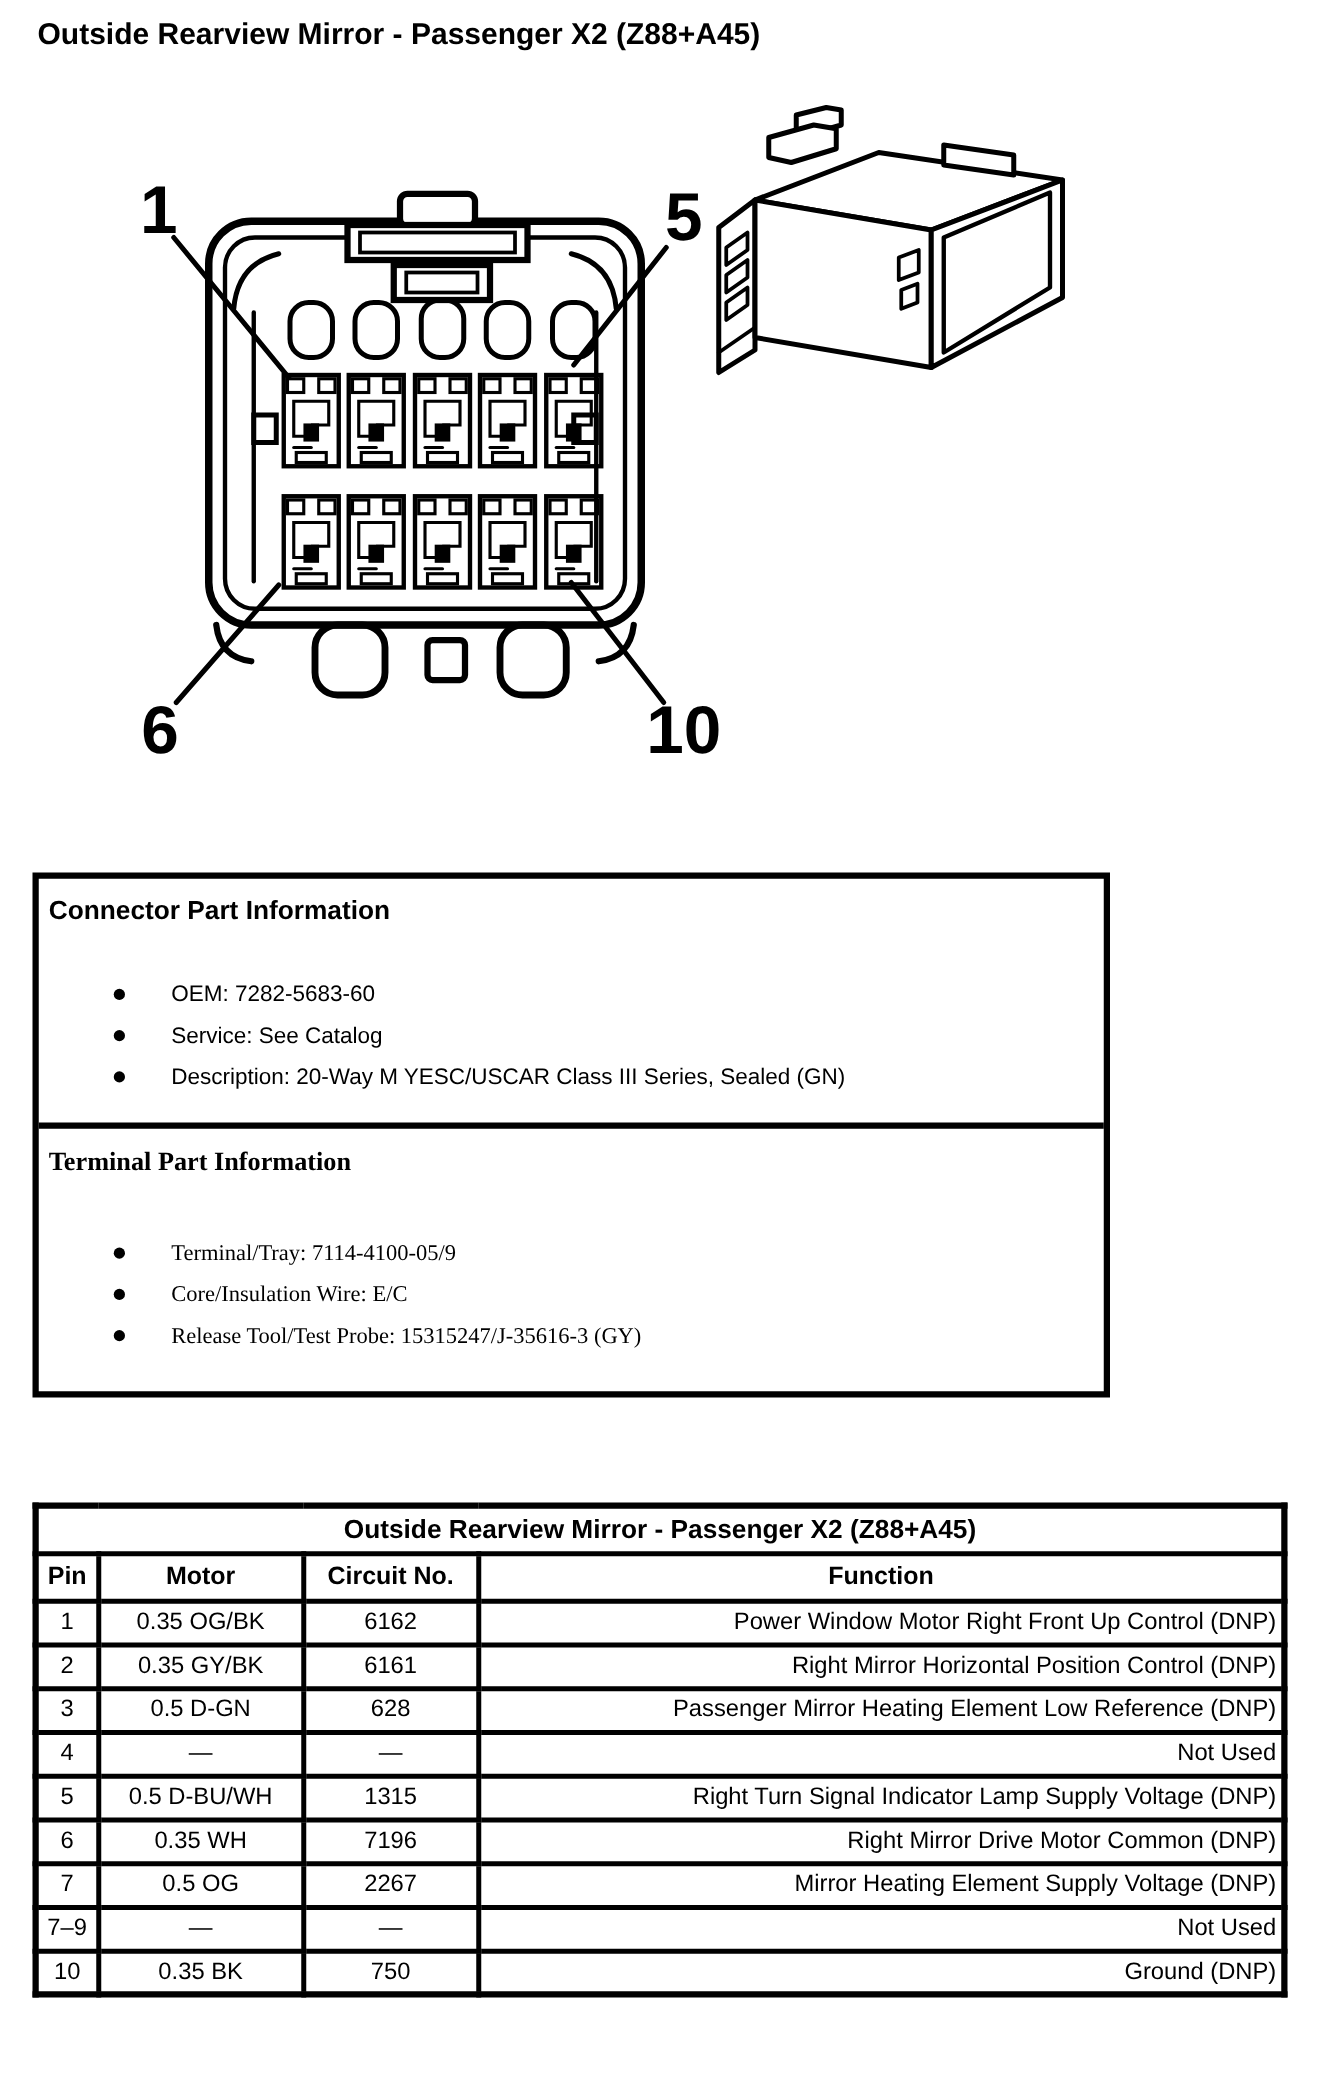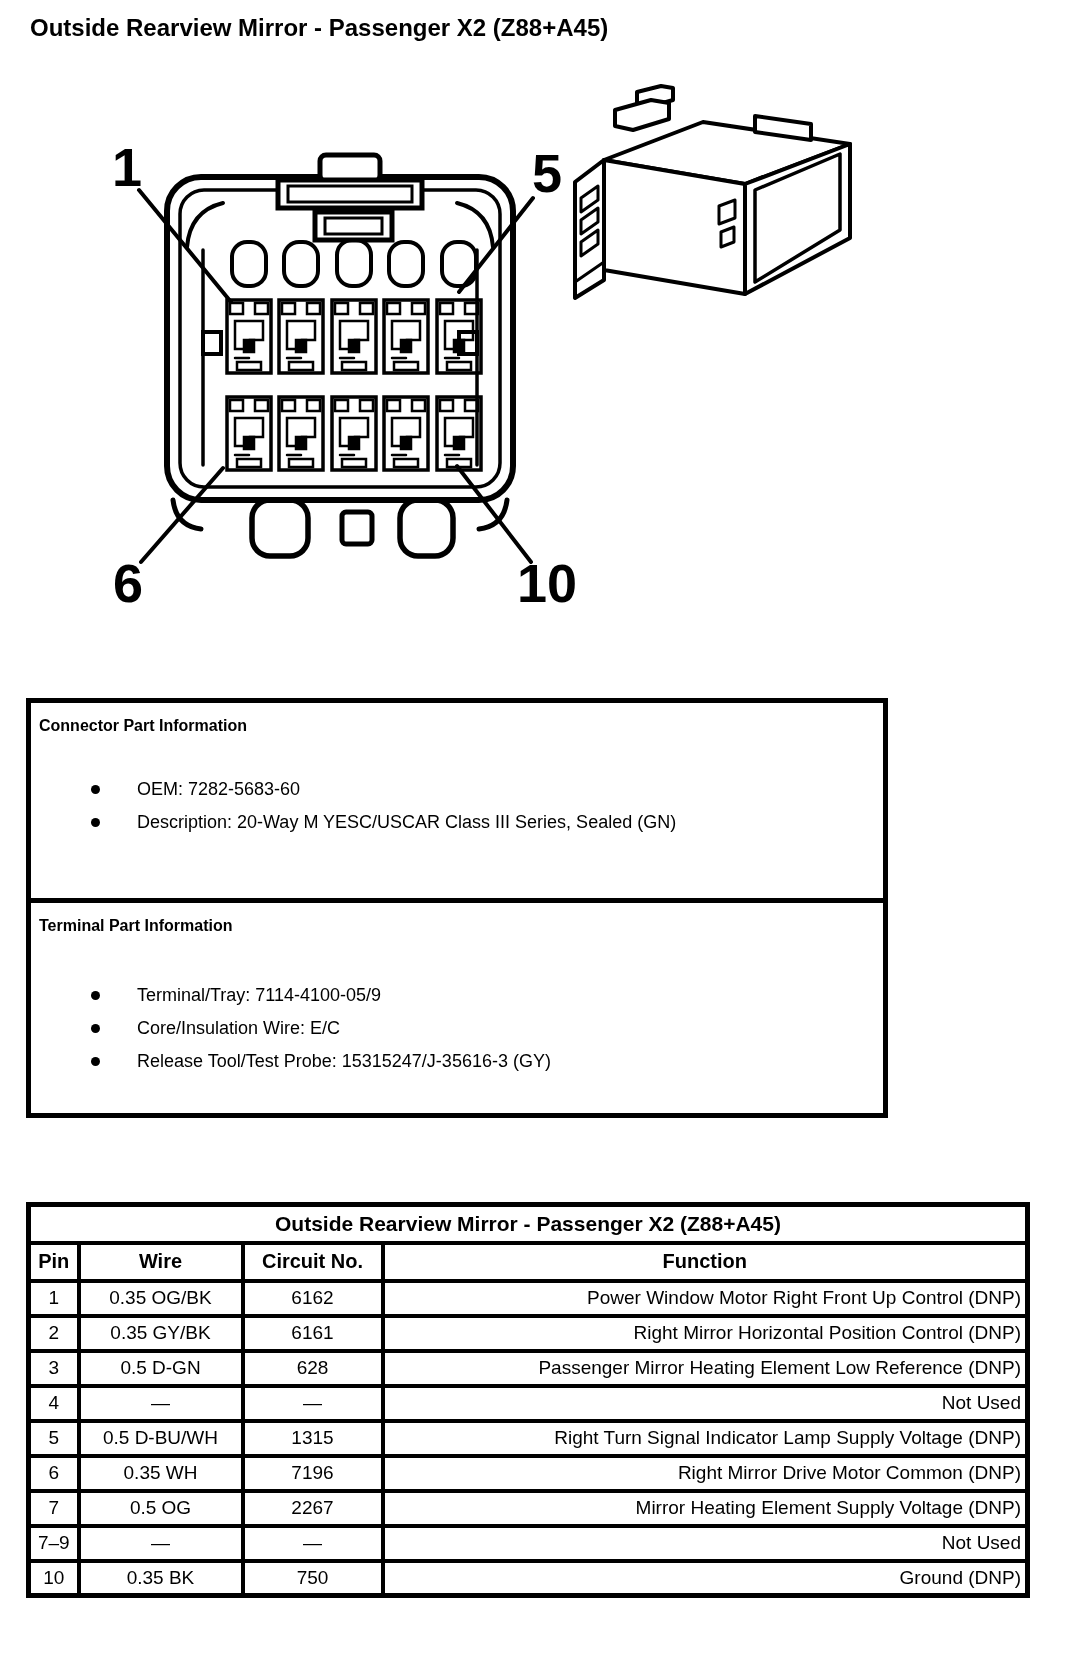--- a/index.html
+++ b/index.html
@@ -18,22 +18,22 @@
   .pin-label {
     font-family:"Liberation Sans", sans-serif;
     font-size:54px; font-weight:bold; fill:#000;
   }
   .info-box {
     position:absolute; left:26px; top:698px; width:862px;
     border:5px solid #000; background:#fff;
   }
   .info-section { padding:8px 8px 0 8px; }
   .info-section.first  { height:200px; border-bottom:5px solid #000; }
-  .info-section.second { height:210px; }
-  .info-heading { margin:6px 0 0 0; font-size:16px; font-weight:bold; }
+  .info-section.second { height:210px;font-family:Liberation Serif, serif; }
+  .info-heading { margin:6px 0 0 0; font-size:21px; font-weight:bold; }
   .info-list { list-style:none; margin:38px 0 0 0; padding:0 0 0 52px; }
   .second .info-list { margin-top:44px; }
   .info-item {
     position:relative; padding-left:46px;
     font-size:18px; line-height:33px; white-space:nowrap;
   }
   .info-item::before {
     content:""; position:absolute; left:0; top:12px;
     width:9px; height:9px; border-radius:50%; background:#000;
   }
@@ -147,20 +147,21 @@
     <text class="pin-label" x="73" y="532" text-anchor="middle" stroke="none">6</text>
     <text class="pin-label" x="492" y="532" text-anchor="middle" stroke="none">10</text>
   </g>
 </svg>
 
 <div class="info-box">
   <div class="info-section first">
     <h2 class="info-heading">Connector Part Information</h2>
     <ul class="info-list">
       <li class="info-item">OEM: 7282-5683-60</li>
+      <li class="info-item">Service: See Catalog</li>
       <li class="info-item">Description: 20-Way M YESC/USCAR Class III Series, Sealed (GN)</li>
     </ul>
   </div>
   <div class="info-section second">
     <h2 class="info-heading">Terminal Part Information</h2>
     <ul class="info-list">
       <li class="info-item">Terminal/Tray: 7114-4100-05/9</li>
       <li class="info-item">Core/Insulation Wire: E/C</li>
       <li class="info-item">Release Tool/Test Probe: 15315247/J-35616-3 (GY)</li>
     </ul>
@@ -173,21 +174,21 @@
       <col style="width:164px">
       <col style="width:140px">
       <col>
   </colgroup>
   <thead>
     <tr>
       <th class="title-cell" colspan="4">Outside Rearview Mirror - Passenger X2 (Z88+A45)</th>
     </tr>
     <tr>
       <th class="head-cell">Pin</th>
-      <th class="head-cell">Wire</th>
+      <th class="head-cell">Motor</th>
       <th class="head-cell">Circuit No.</th>
       <th class="head-cell">Function</th>
     </tr>
   </thead>
   <tbody>
     <tr>
       <td class="c">1</td>
       <td class="c">0.35 OG/BK</td>
       <td class="c">6162</td>
       <td class="fn">Power Window Motor Right Front Up Control (DNP)</td>

